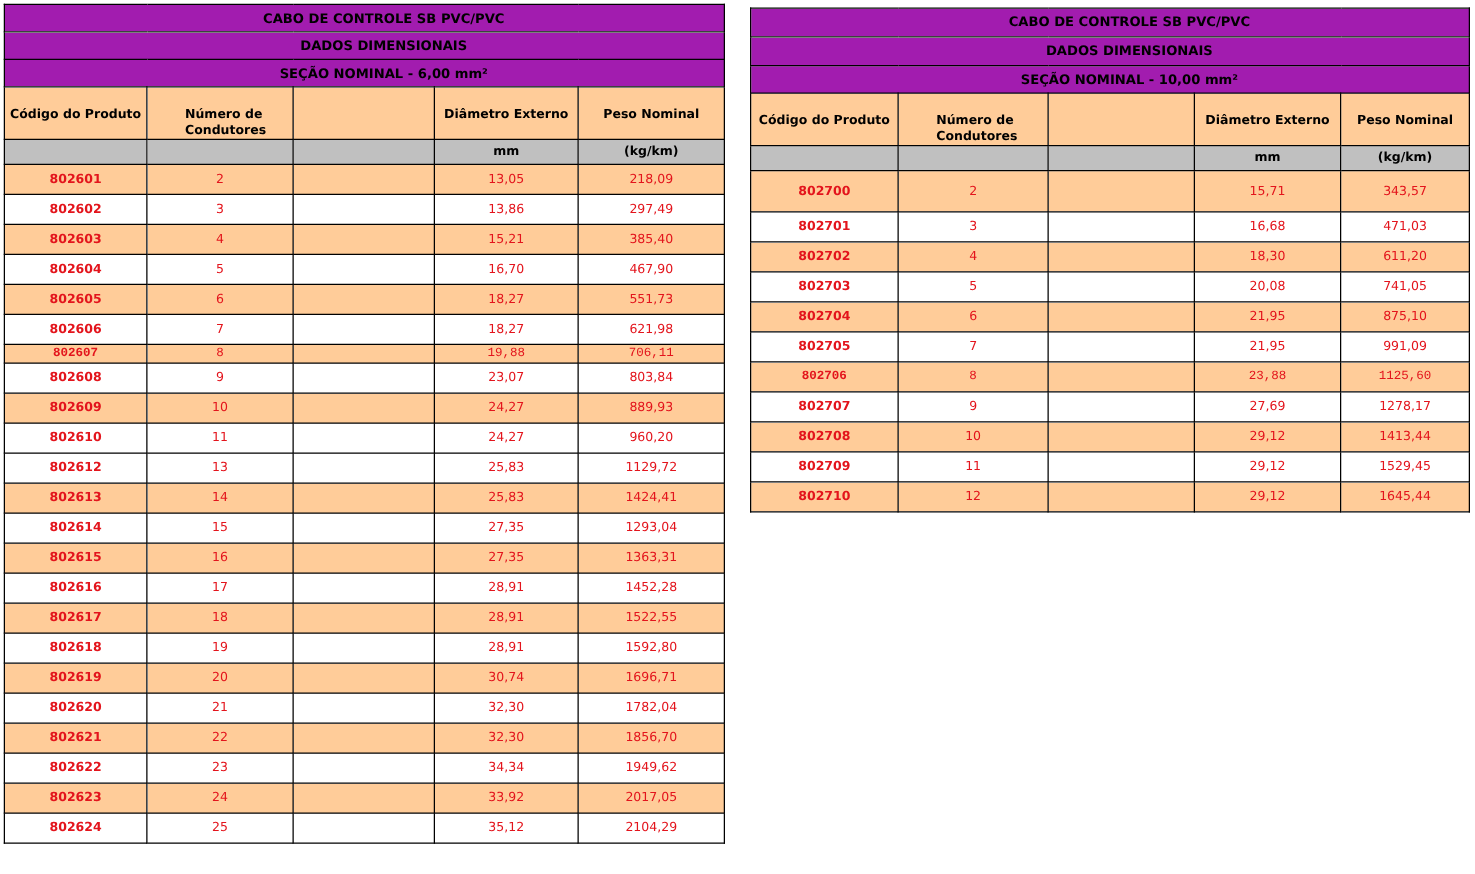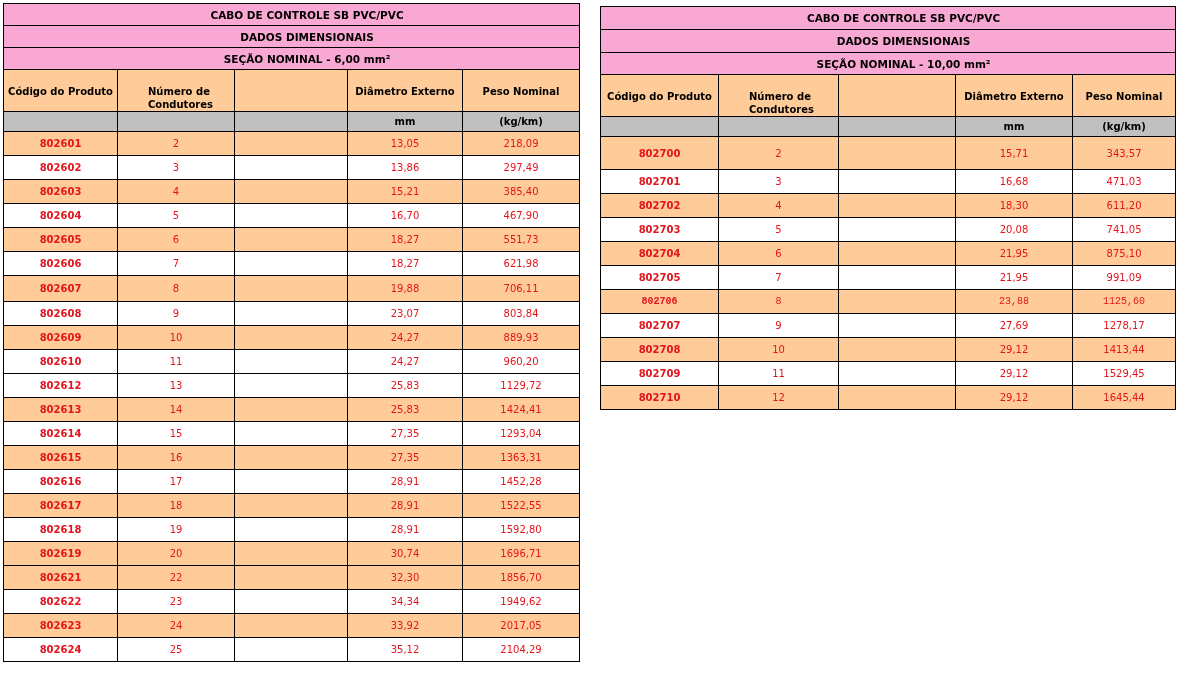--- a/index.html
+++ b/index.html
@@ -19,21 +19,21 @@
     }
     .sheet-table td {
       border: 1px solid #000;
       padding: 0;
       text-align: center;
       vertical-align: middle;
       overflow: hidden;
       white-space: nowrap;
     }
     .title-row td {
-      background: #f9a8d4;
+      background: #a21caf;
       color: #000;
       font-weight: bold;
       font-size: 10.5px;
       border-left: 1.5px solid #000;
       border-right: 1.5px solid #000;
       padding-left: 31px;
     }
     .hdr-row td {
       background: #ffcc99;
       color: #000;
@@ -134,21 +134,21 @@
         <td>18,27</td>
         <td>551,73</td>
       </tr>
       <tr class="data-row even" style="height: 24px;">
         <td class="code">802606</td>
         <td>7</td>
         <td></td>
         <td>18,27</td>
         <td>621,98</td>
       </tr>
-      <tr class="data-row odd" style="height: 26px;">
+      <tr class="data-row odd" style="height: 15px; font-family: Liberation Mono, monospace;">
         <td class="code">802607</td>
         <td>8</td>
         <td></td>
         <td>19,88</td>
         <td>706,11</td>
       </tr>
       <tr class="data-row even" style="height: 24px;">
         <td class="code">802608</td>
         <td>9</td>
         <td></td>
@@ -217,20 +217,27 @@
         <td></td>
         <td>28,91</td>
         <td>1592,80</td>
       </tr>
       <tr class="data-row odd" style="height: 24px;">
         <td class="code">802619</td>
         <td>20</td>
         <td></td>
         <td>30,74</td>
         <td>1696,71</td>
+      </tr>
+      <tr class="data-row even" style="height: 24px;">
+        <td class="code">802620</td>
+        <td>21</td>
+        <td></td>
+        <td>32,30</td>
+        <td>1782,04</td>
       </tr>
       <tr class="data-row odd" style="height: 24px;">
         <td class="code">802621</td>
         <td>22</td>
         <td></td>
         <td>32,30</td>
         <td>1856,70</td>
       </tr>
       <tr class="data-row even" style="height: 24px;">
         <td class="code">802622</td>

